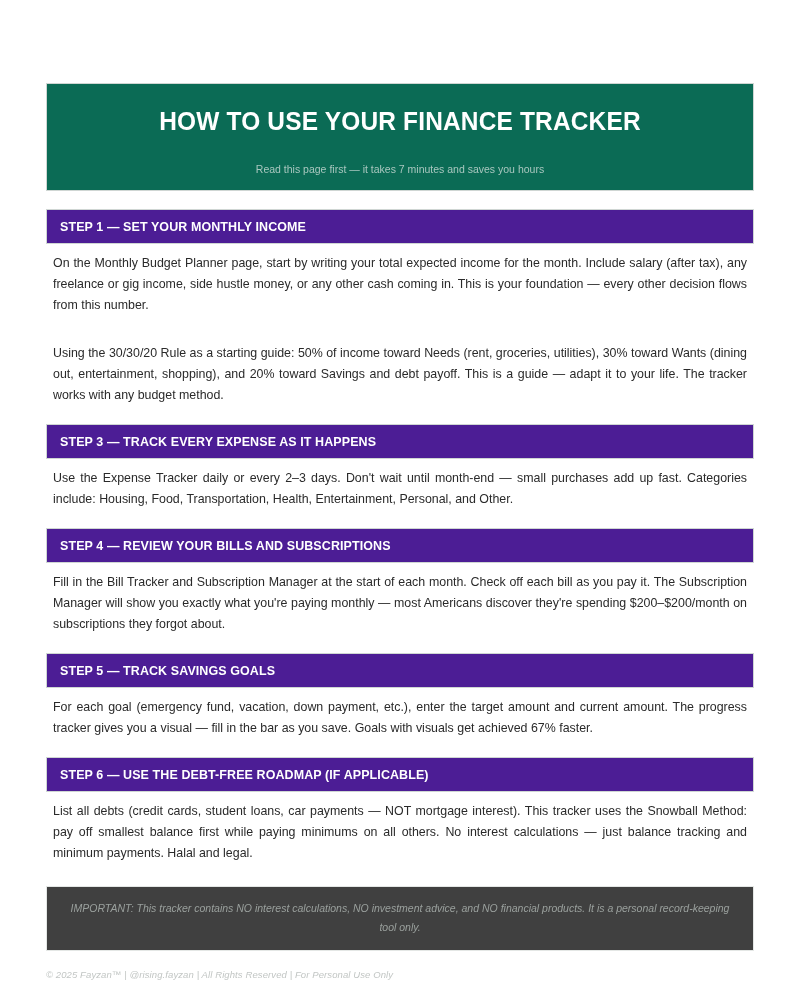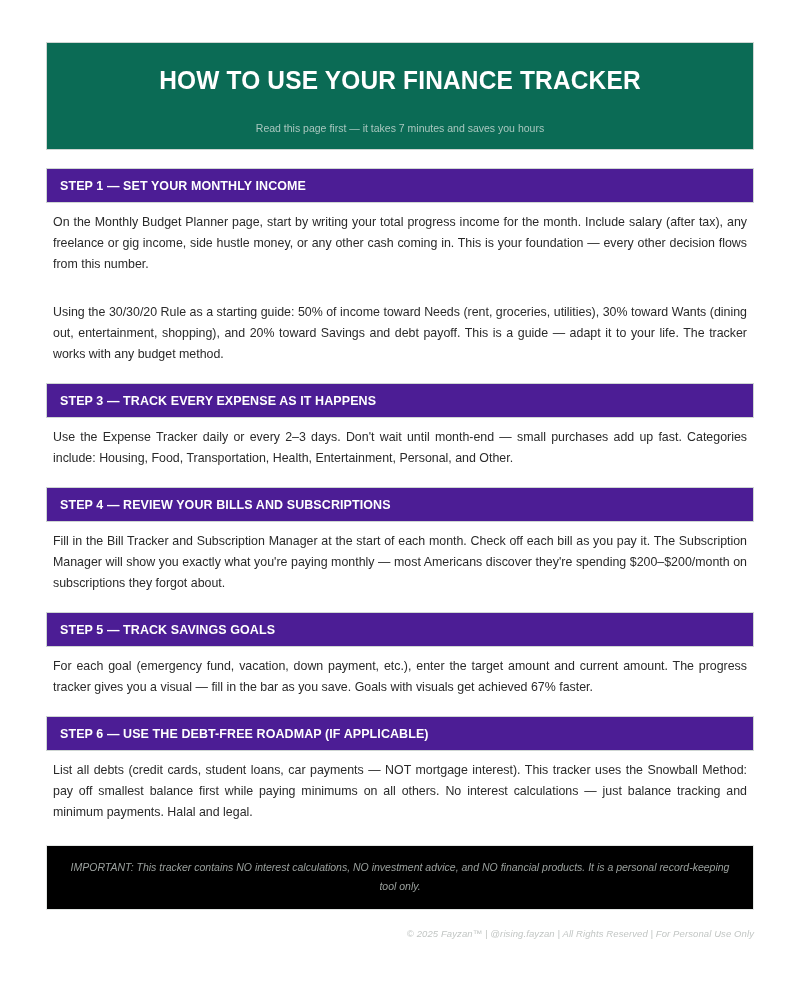--- a/index.html
+++ b/index.html
@@ -13,20 +13,21 @@
     font-family: "Liberation Sans", sans-serif;
     color: #222222;
     overflow: hidden;
   }
   .page {
     position: relative;
     width: 800px;
     height: 837px;
     box-sizing: border-box;
     padding: 42px 46px 0 46px;
+    margin-top: 41px;
   }
 
   
   .masthead {
     background: #0b6b55;
     border: 1px solid #cfd6d3;
     box-sizing: border-box;
     height: 108px;
     padding-top: 20px;
     text-align: center;
@@ -77,37 +78,37 @@
     font-size: 12.4px;
     line-height: 21px;
     color: #2a2a2a;
     text-align: justify;
     padding: 9px 7px 0 7px;
   }
 
   
   .disclaimer {
     margin-top: 22px;
-    background: #000000;
+    background: #404040;
     border: 1px solid #e4e7e5;
     box-sizing: border-box;
     padding: 12px 22px 13px 22px;
     text-align: center;
   }
   .disclaimer-text {
     font-size: 10.5px;
     line-height: 19px;
     font-style: italic;
     color: #9aa09d;
   }
 
   
   .footer {
     margin-top: 18px;
-    text-align: right;
+    text-align: left;
   }
   .footer-text {
     font-size: 9.5px;
     font-style: italic;
     color: #c2c6c4;
     letter-spacing: 0.1px;
   }
 </style>
 </head>
 <body>
@@ -116,21 +117,21 @@
 
   <div class="masthead">
     <div class="masthead-title">HOW TO USE YOUR FINANCE TRACKER</div>
     <div class="masthead-sub">Read this page first — it takes 7 minutes and saves you hours</div>
   </div>
 
   <div class="section first">
     <div class="step-bar">
       <span class="step-bar-label">STEP 1 — SET YOUR MONTHLY INCOME</span>
     </div>
-    <div class="step-body">On the Monthly Budget Planner page, start by writing your total progress income for the month. Include salary (after tax), any freelance or gig income, side hustle money, or any other cash coming in. This is your foundation — every other decision flows from this number.</div>
+    <div class="step-body">On the Monthly Budget Planner page, start by writing your total expected income for the month. Include salary (after tax), any freelance or gig income, side hustle money, or any other cash coming in. This is your foundation — every other decision flows from this number.</div>
   </div>
 
   <div class="section">
     <div class="step-body">Using the 30/30/20 Rule as a starting guide: 50% of income toward Needs (rent, groceries, utilities), 30% toward Wants (dining out, entertainment, shopping), and 20% toward Savings and debt payoff. This is a guide — adapt it to your life. The tracker works with any budget method.</div>
   </div>
 
   <div class="section">
     <div class="step-bar">
       <span class="step-bar-label">STEP 3 — TRACK EVERY EXPENSE AS IT HAPPENS</span>
     </div>

